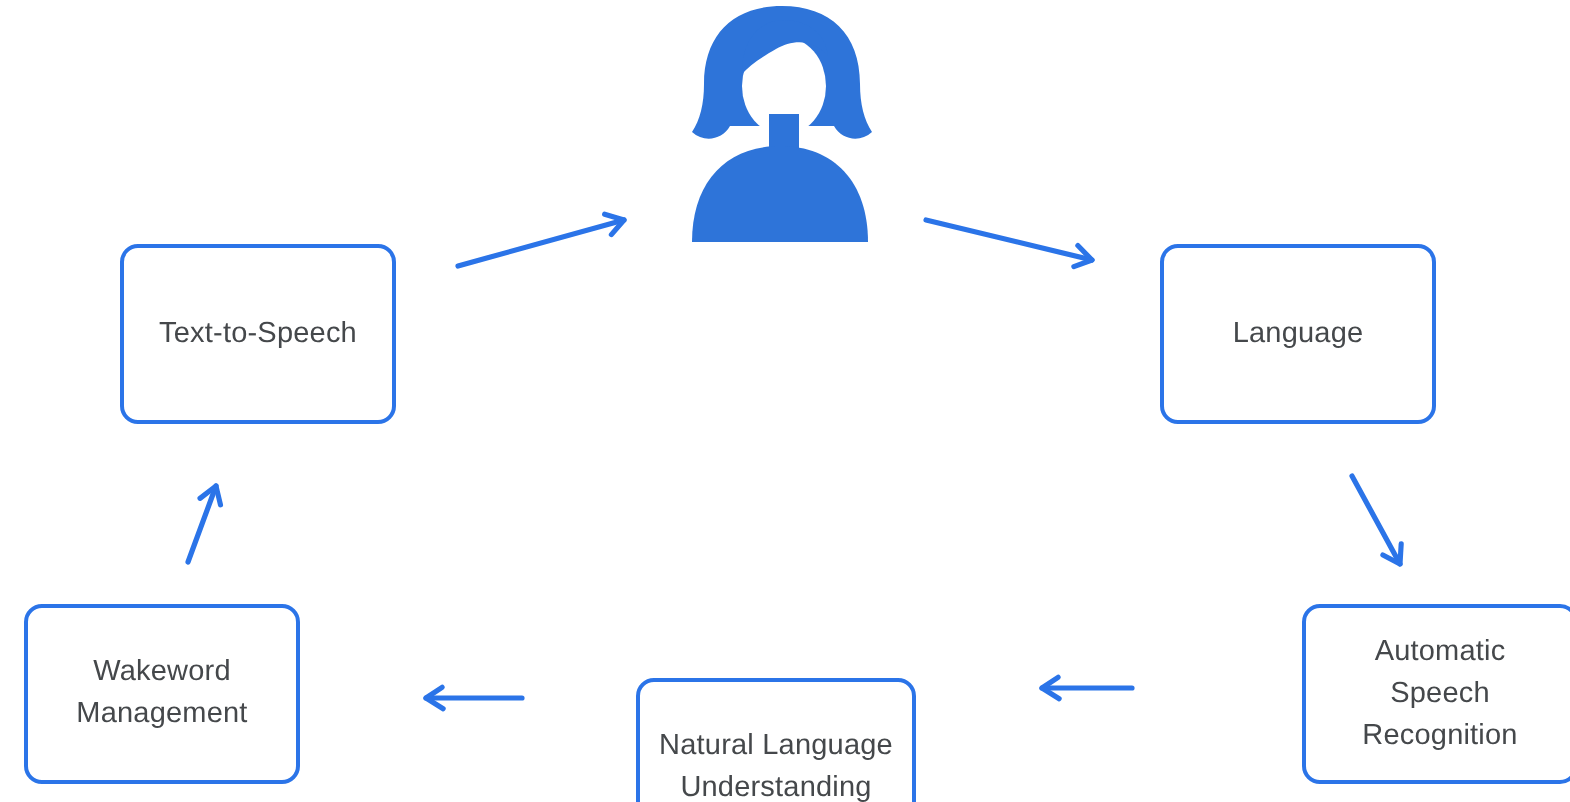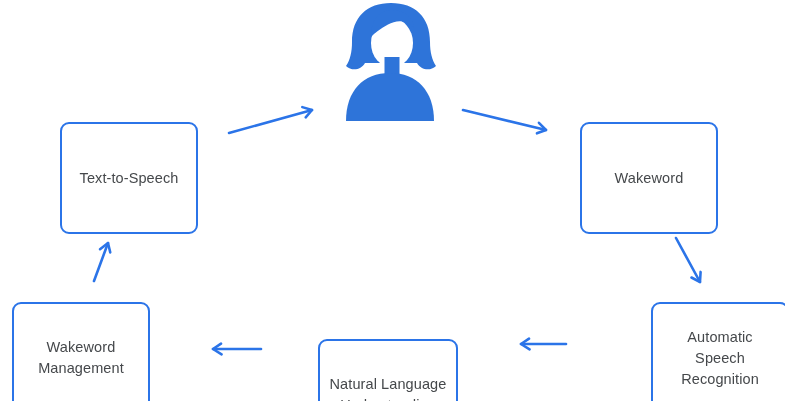--- a/index.html
+++ b/index.html
@@ -19,21 +19,21 @@
     position: absolute;
     left: 0;
     top: 0;
     width: 785px;
     height: 401px;
   }
   .node {
     position: absolute;
     box-sizing: border-box;
     width: 138px;
-    height: 112px;
+    height: 90px;
     background: #ffffff;
     border: 2px solid #2b74e8;
     border-radius: 9px;
     display: flex;
     align-items: center;
     justify-content: center;
     text-align: center;
   }
   .node .label {
     font-size: 14.5px;
@@ -91,21 +91,21 @@
     <line x1="566" y1="344" x2="521" y2="344" stroke="#2b74e8" stroke-width="2.6" stroke-linecap="round" marker-end="url(#arrowhead)"></line>
     <line x1="261" y1="349" x2="213" y2="349" stroke="#2b74e8" stroke-width="2.6" stroke-linecap="round" marker-end="url(#arrowhead)"></line>
     <line x1="94" y1="281" x2="108" y2="243" stroke="#2b74e8" stroke-width="2.6" stroke-linecap="round" marker-end="url(#arrowhead)"></line>
   </svg>
 
   <div class="node node-tts">
     <span class="label">Text-to-Speech</span>
   </div>
 
   <div class="node node-wakeword">
-    <span class="label">Wakeword</span>
+    <span class="label">Language</span>
   </div>
 
   <div class="node node-asr">
     <span class="label wrap-95">Automatic Speech Recognition</span>
   </div>
 
   <div class="node node-nlu">
     <span class="label wrap-128">Natural Language Understanding</span>
   </div>
 

